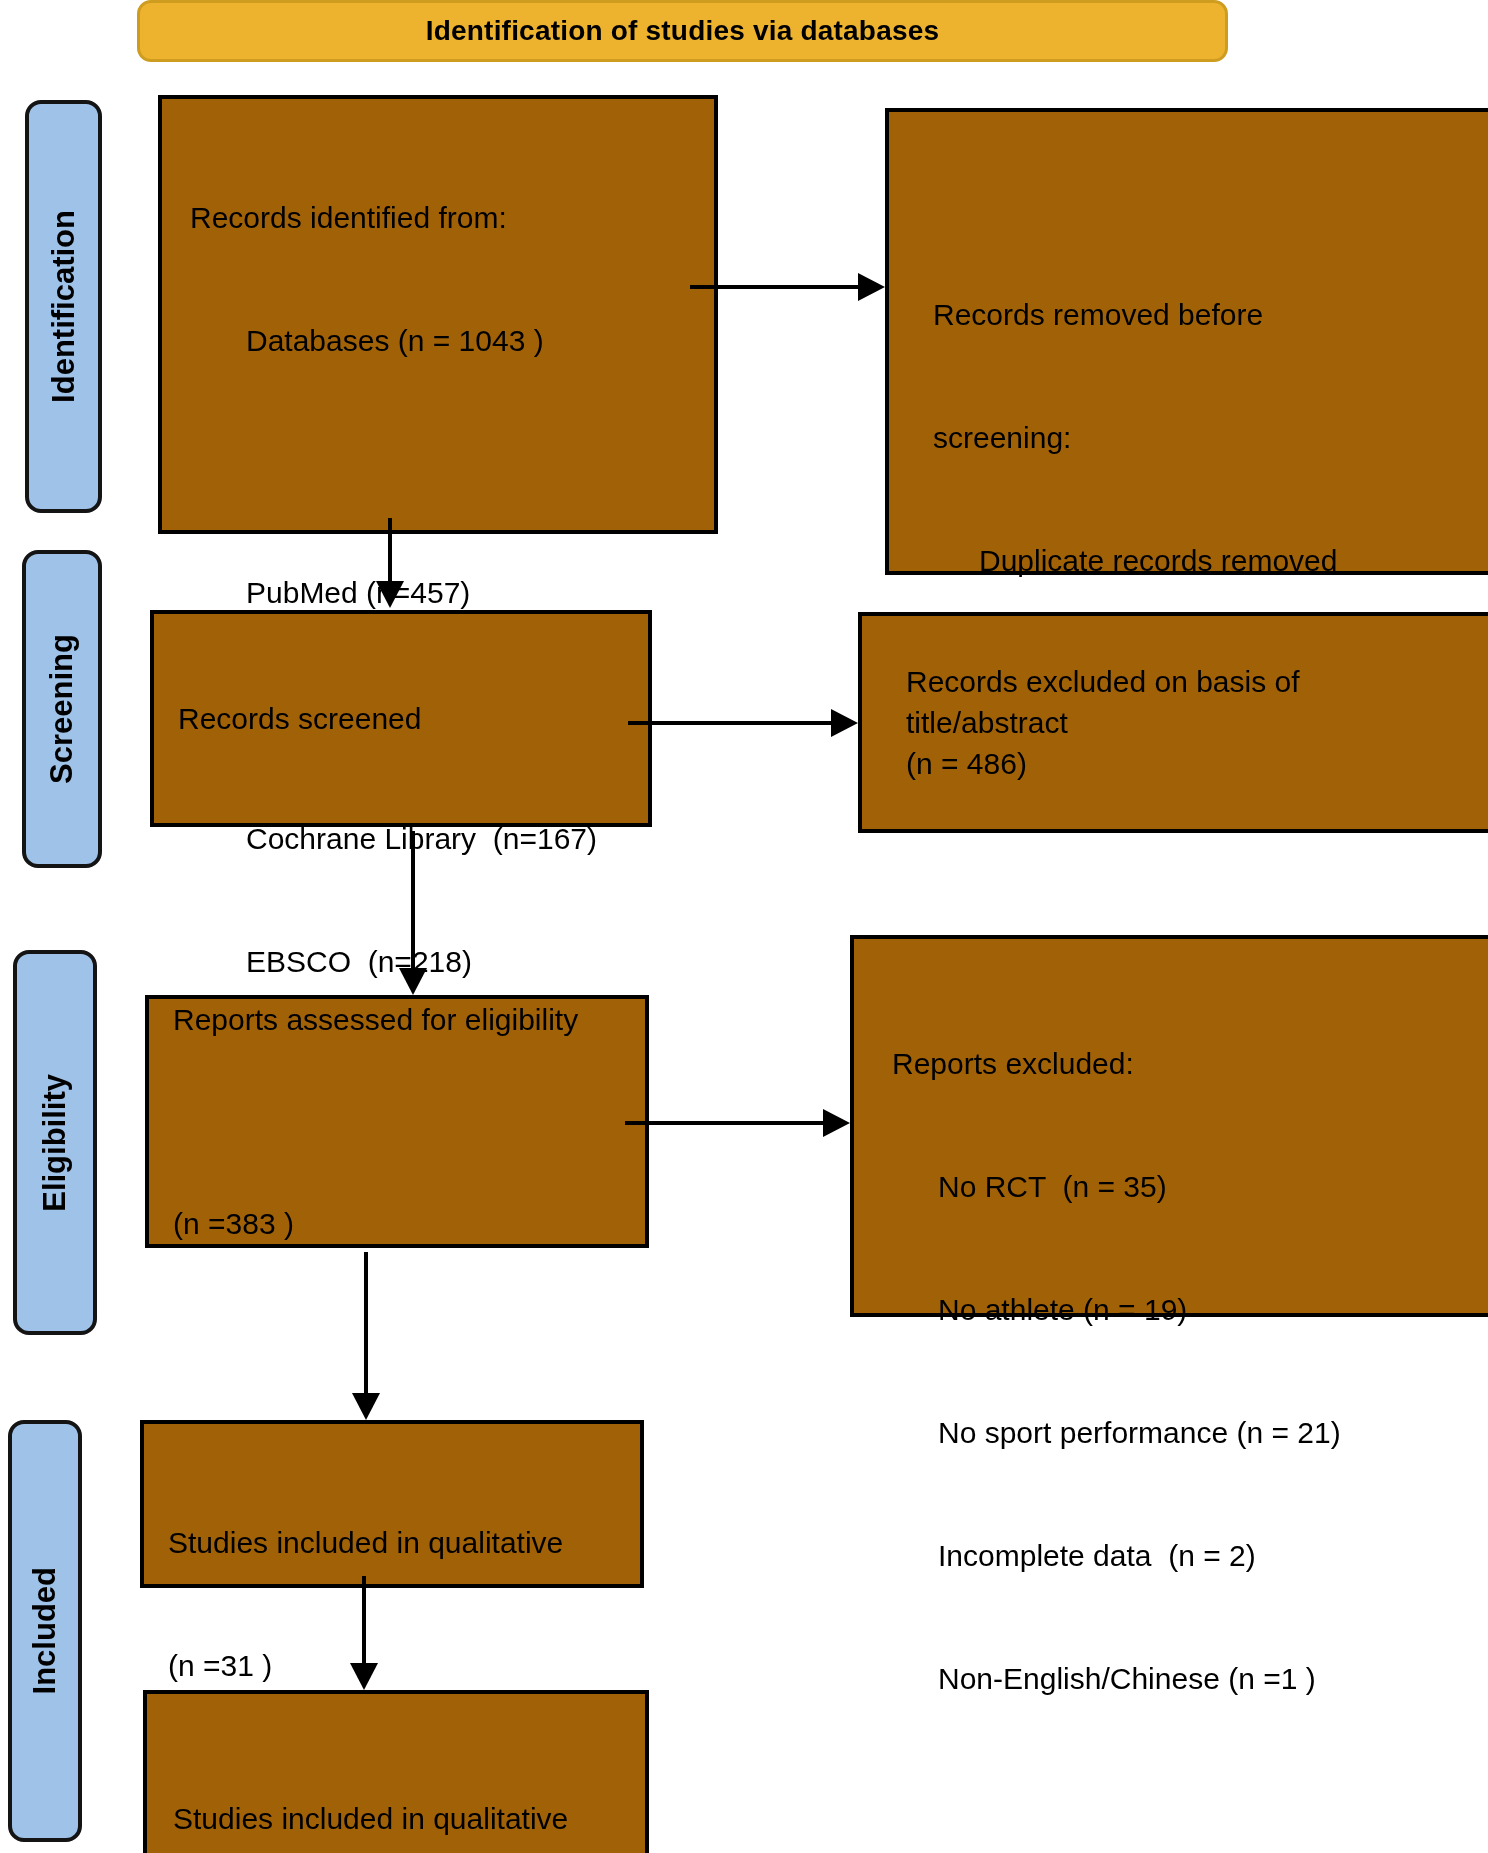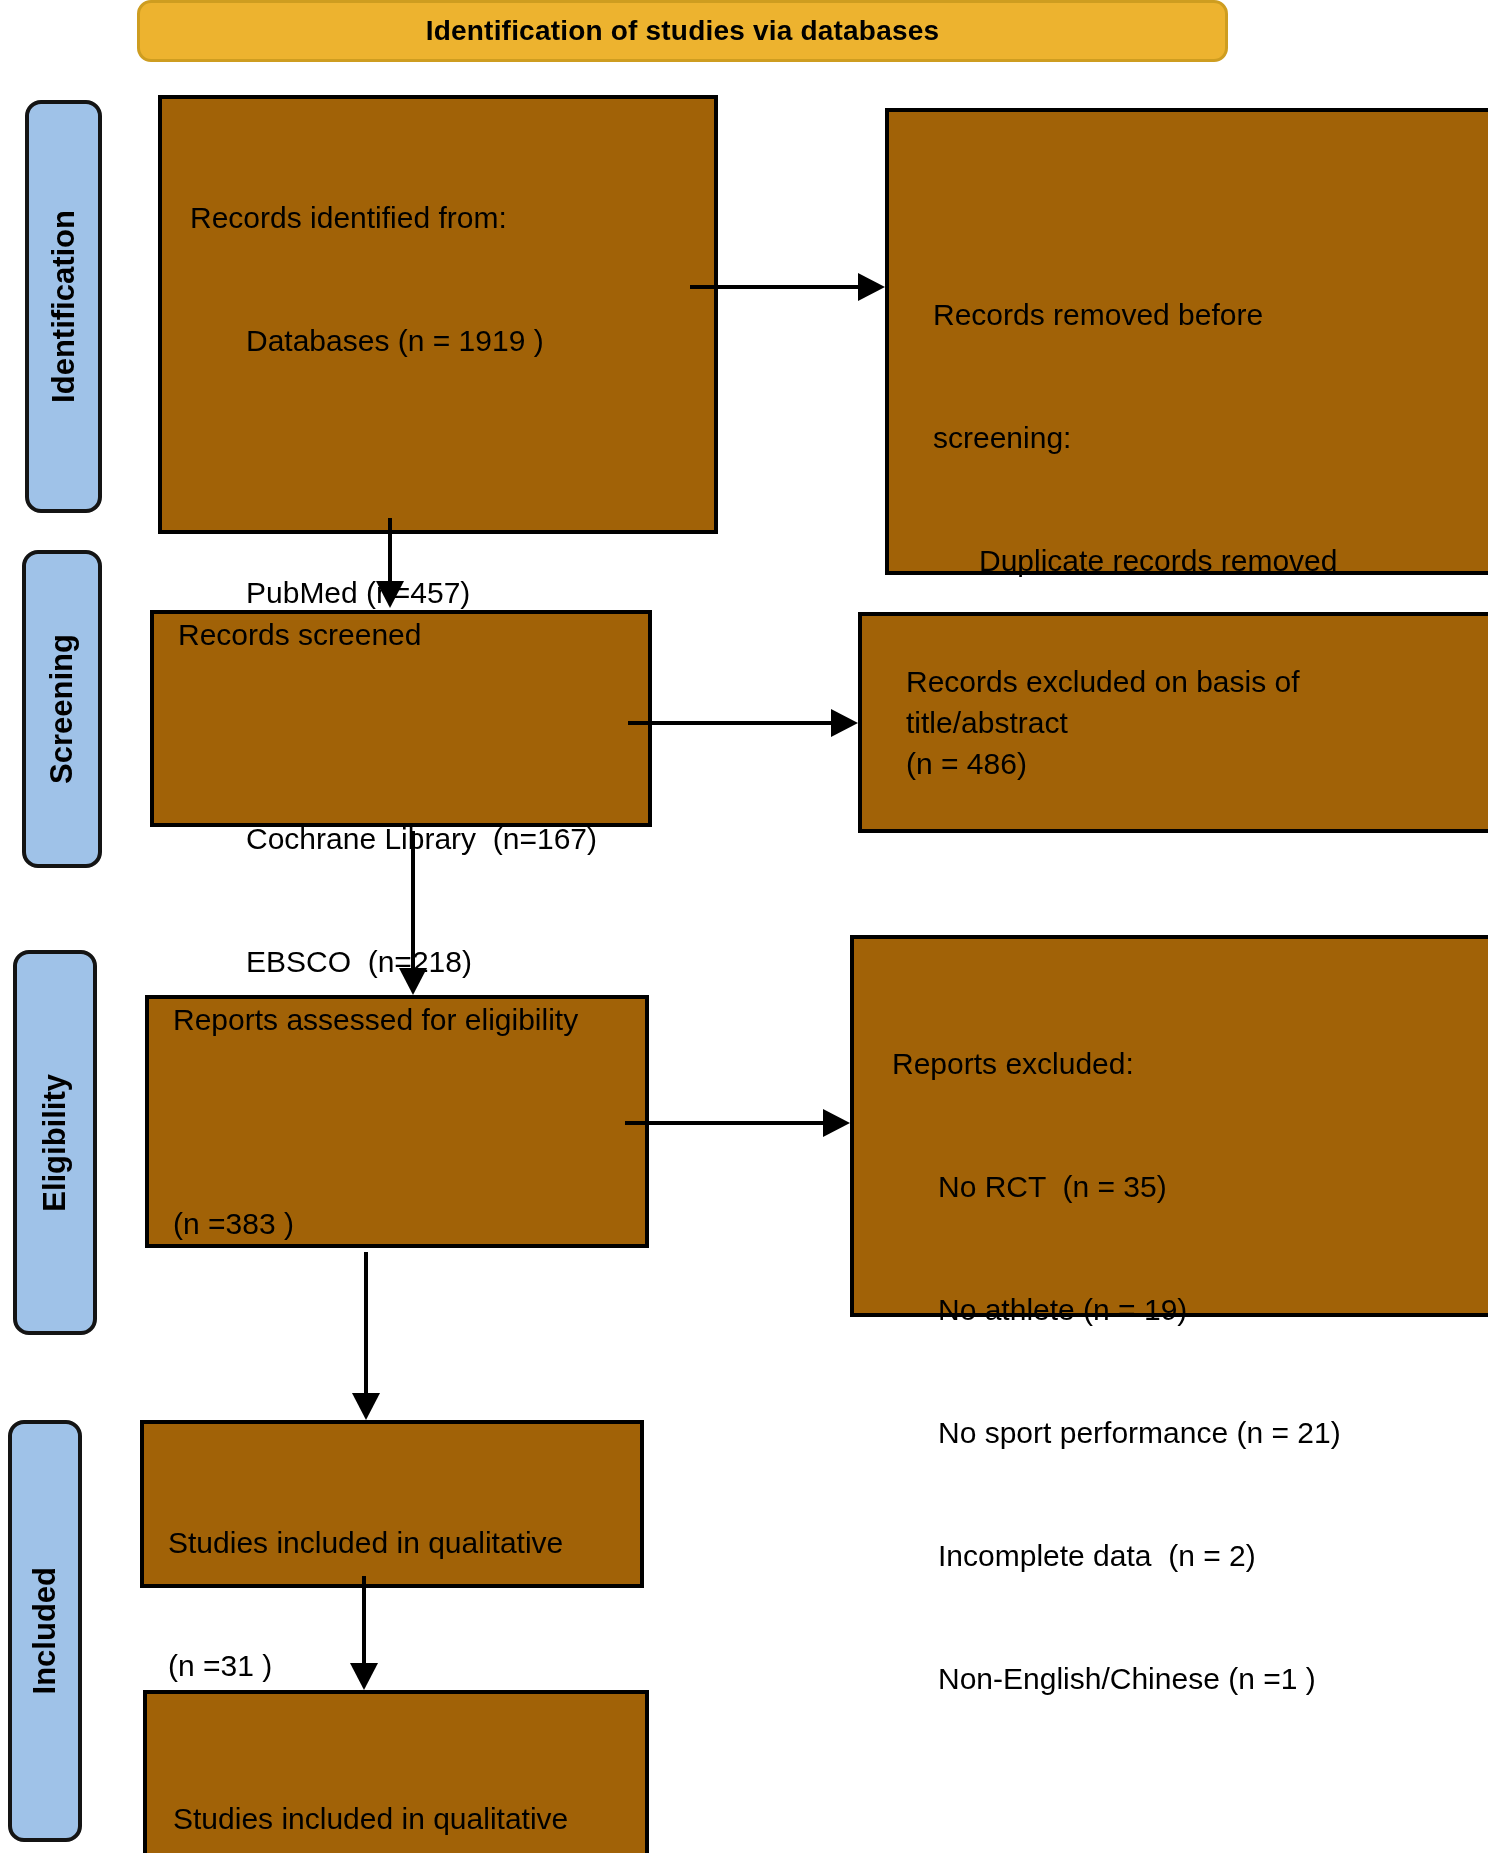--- a/index.html
+++ b/index.html
@@ -31,21 +31,21 @@
   .fbox{
     position:absolute;background:#a16207;border:4px solid #000;
     font-size:30px;line-height:41px;white-space:pre-wrap;
   }
   .fbox .ind{padding-left:56px;}
   .fbox .ind2{padding-left:46px;}
   .spacer{height:47px;}
   .it{}
   #box-identified{left:158px;top:95px;width:524px;height:415px;padding:16px 0 0 28px;}
   #box-removed{left:885px;top:108px;width:584px;height:359px;padding:100px 0 0 44px;}
-  #box-screened{left:150px;top:610px;width:470px;height:209px;display:flex;flex-direction:column;justify-content:flex-start;padding-left:24px;}
+  #box-screened{left:150px;top:610px;width:470px;height:209px;display:flex;flex-direction:column;justify-content:center;padding-left:24px;}
   #box-excluded-ta{left:858px;top:612px;width:608px;height:213px;display:flex;flex-direction:column;justify-content:center;padding-left:44px;}
   #box-assessed{left:145px;top:995px;width:472px;height:245px;display:flex;flex-direction:column;justify-content:space-between;padding-left:24px;}
   #box-reports-excluded{left:850px;top:935px;width:616px;height:352px;padding:22px 0 0 38px;}
   #box-qualitative-1{left:140px;top:1420px;width:472px;height:144px;padding:16px 0 0 24px;}
   #box-qualitative-2{left:143px;top:1690px;width:472px;height:152px;padding:22px 0 0 26px;}
   
   .varrow{position:absolute;width:4px;background:#000;}
   .varrow::after{
     content:"";position:absolute;left:50%;transform:translateX(-50%);
     bottom:-26px;width:0;height:0;
@@ -84,21 +84,21 @@
   </div>
   <div class="stage" id="stage-eligibility">
     <span>Eligibility</span>
   </div>
   <div class="stage" id="stage-included">
     <span>Included</span>
   </div>
 
   <div class="fbox" id="box-identified">
     <div>Records identified from:</div>
-    <div class="ind">Databases (n = 1919 )</div>
+    <div class="ind">Databases (n = 1043 )</div>
     <div class="spacer"></div>
     <div class="ind">PubMed (n=457)</div>
     <div class="ind">Web of Science   (n=204)</div>
     <div class="ind">Cochrane Library  (n=167)</div>
     <div class="ind">EBSCO  (n=218)</div>
     <div class="ind">CNKI  (n=137)</div>
     <div class="ind">Wanfang  (n=76)</div>
   </div>
 
   <div class="fbox" id="box-removed">

